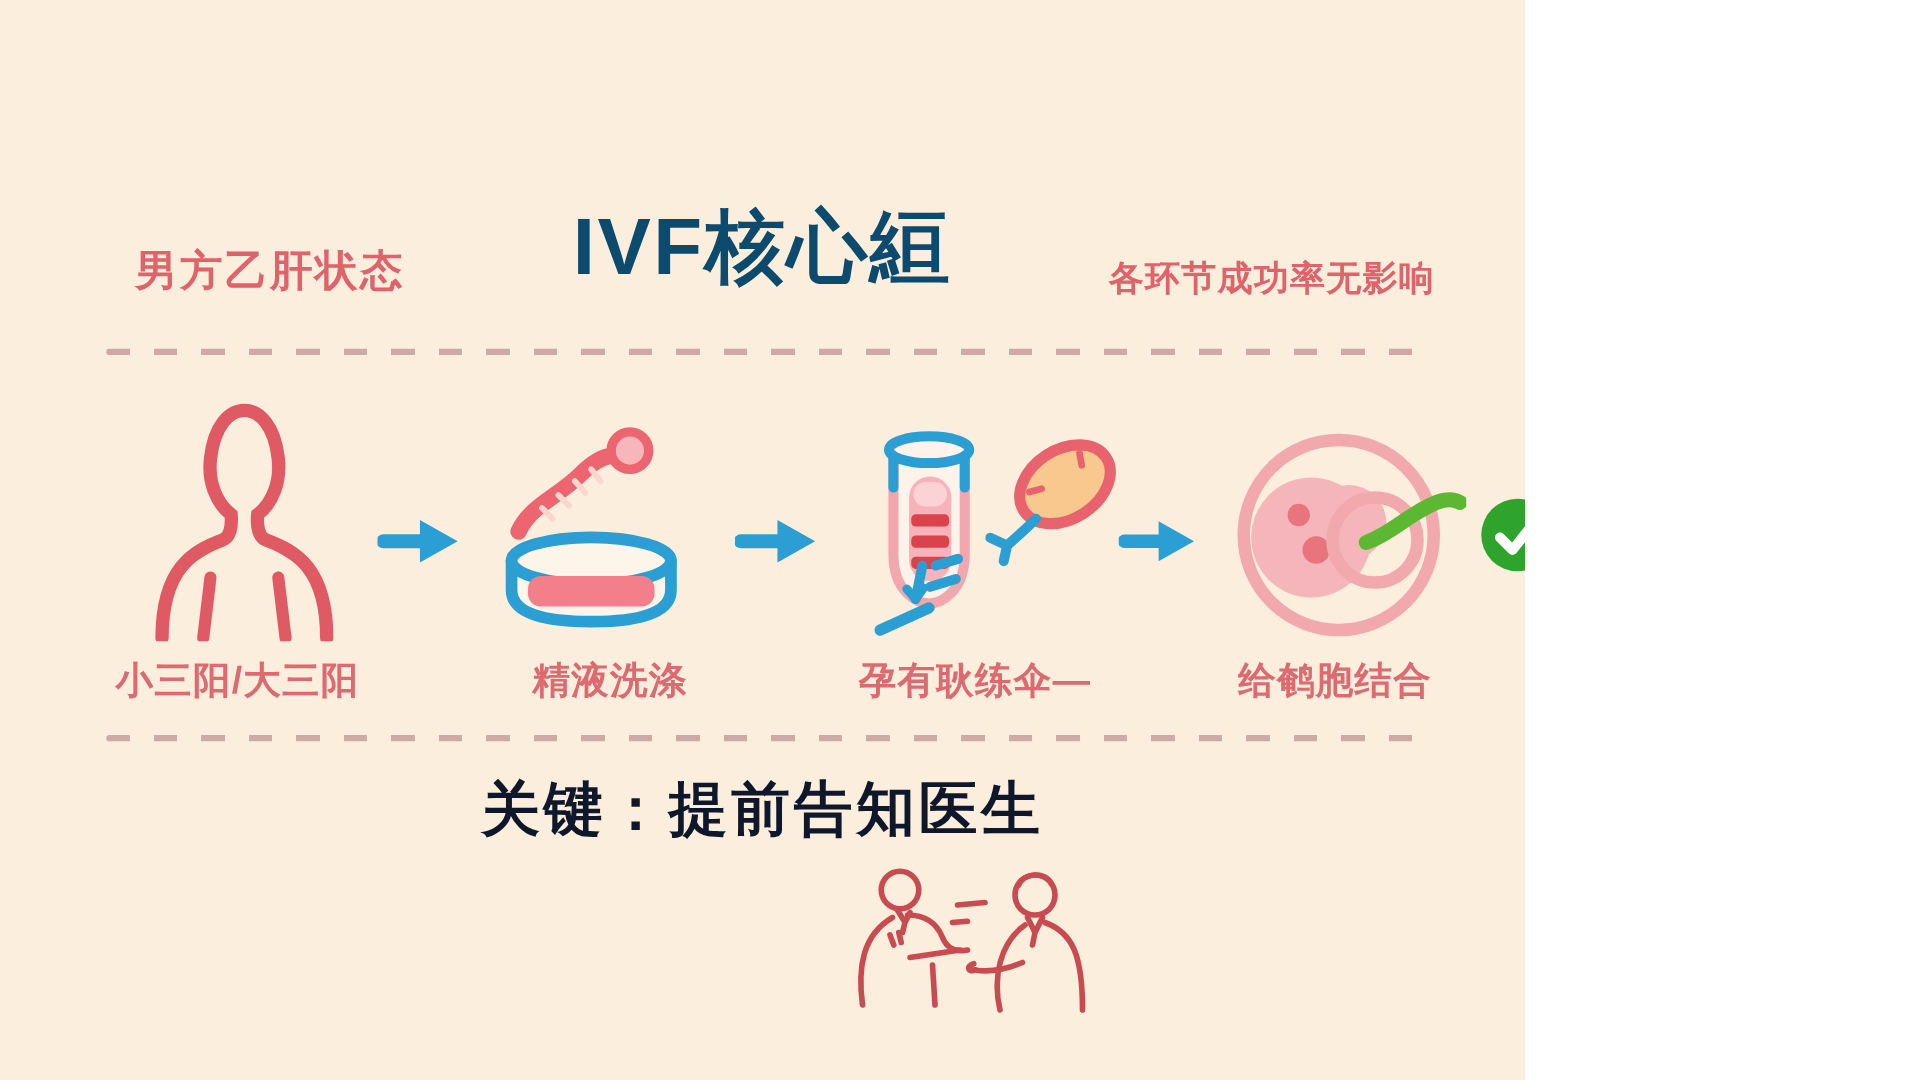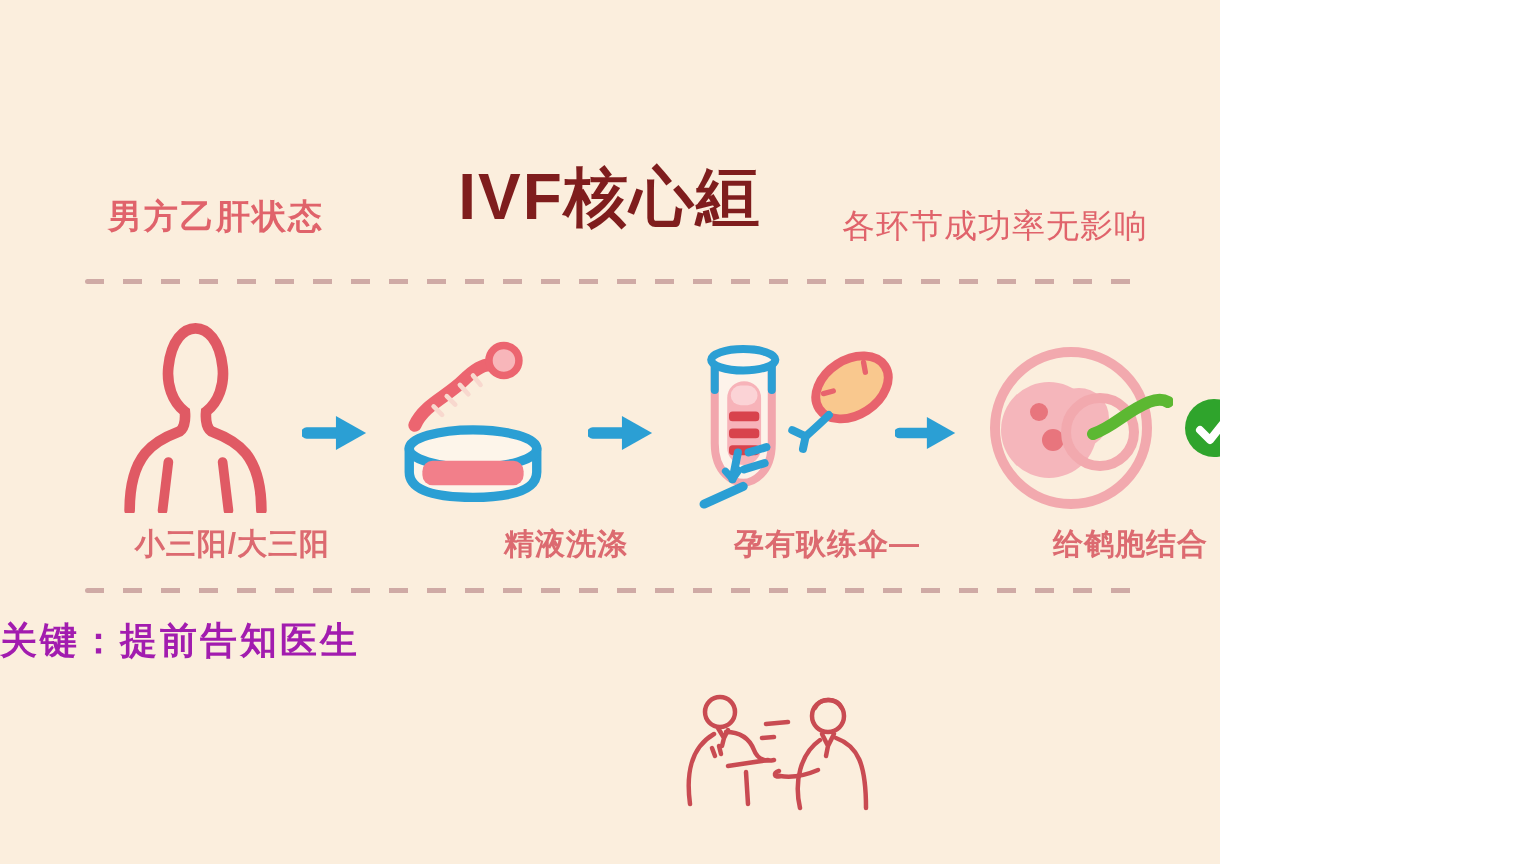--- a/index.html
+++ b/index.html
@@ -8,41 +8,41 @@
   .canvas {
     position:relative; width:1220px; height:864px;
     background:#fbeedd; overflow:hidden;
   }
   .hdr-left {
     position:absolute; left:108px; top:194px;
     font-size:34px; font-weight:700; color:#e0636b; letter-spacing:2px;
   }
   .hdr-title {
     position:absolute; left:0; top:154px; width:100%; text-align:center;
-    font-size:64px; font-weight:800; color:#7f1d1d; letter-spacing:2px;
+    font-size:64px; font-weight:800; color:#0c4a6e; letter-spacing:2px;
   }
   .hdr-right {
     position:absolute; right:72px; top:204px;
-    font-size:33px; font-weight:400; color:#e0636b; letter-spacing:1px;
+    font-size:28px; font-weight:700; color:#e0636b; letter-spacing:1px;
   }
   .divider {
     position:absolute; left:85px; right:85px; height:5px;
     background:repeating-linear-gradient(90deg,#cfaaa5 0 19px,transparent 19px 38px);
     border-radius:3px;
   }
   .divider.d1 { top:279px; }
   .divider.d2 { top:588px; }
   .icon-box { position:absolute; }
   .step-label {
-    position:absolute; top:524px; width:280px; text-align:right;
+    position:absolute; top:524px; width:280px; text-align:center;
     font-size:30px; font-weight:700; color:#dc6a70; letter-spacing:1px;
   }
   .key-message {
-    position:absolute; left:0; top:616px; width:100%; text-align:left;
-    font-size:37px; font-weight:800; color:#a21caf; letter-spacing:3px;
+    position:absolute; left:0; top:616px; width:100%; text-align:center;
+    font-size:47px; font-weight:800; color:#0f172a; letter-spacing:3px;
   }
 </style>
 </head>
 <body>
 
 <div class="canvas">
 
   <div class="hdr-left">男方乙肝状态</div>
   <div class="hdr-title">IVF核心絙</div>
   <div class="hdr-right">各环节成功率无影响</div>

